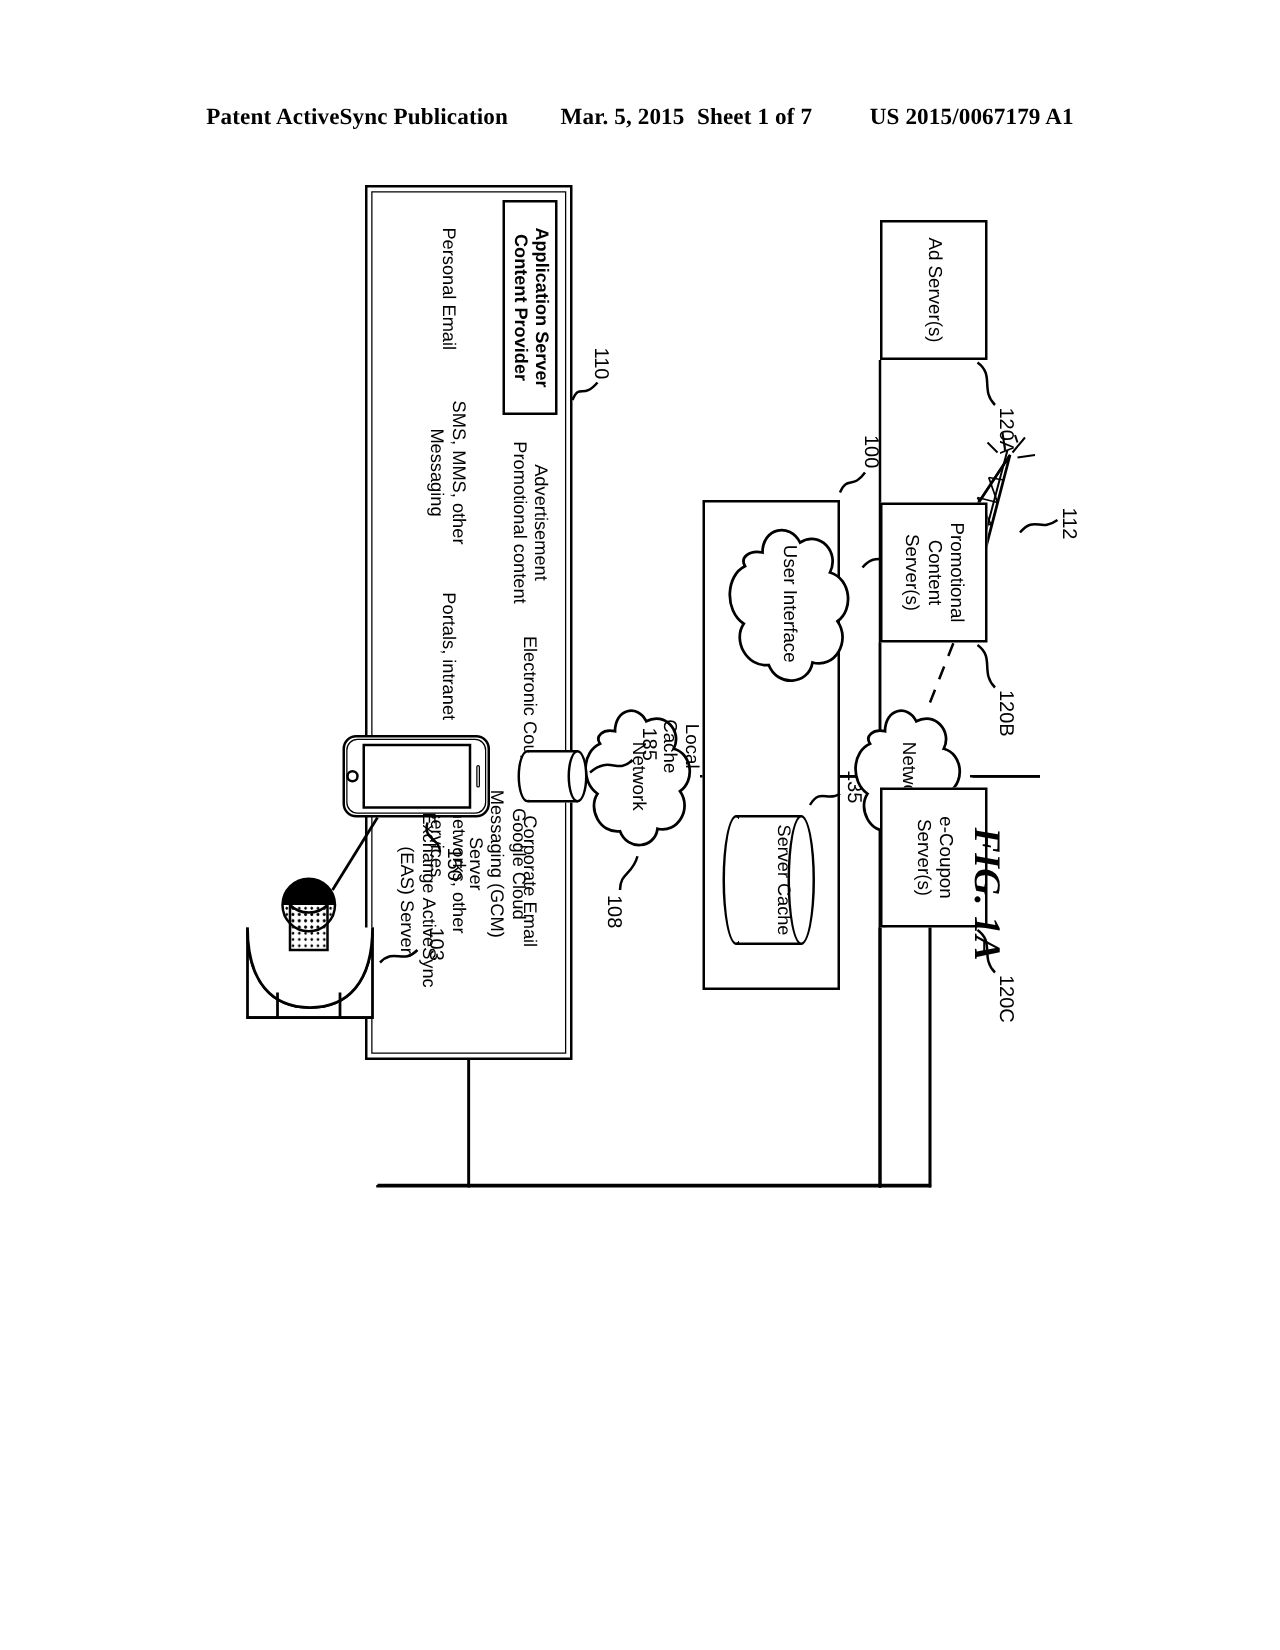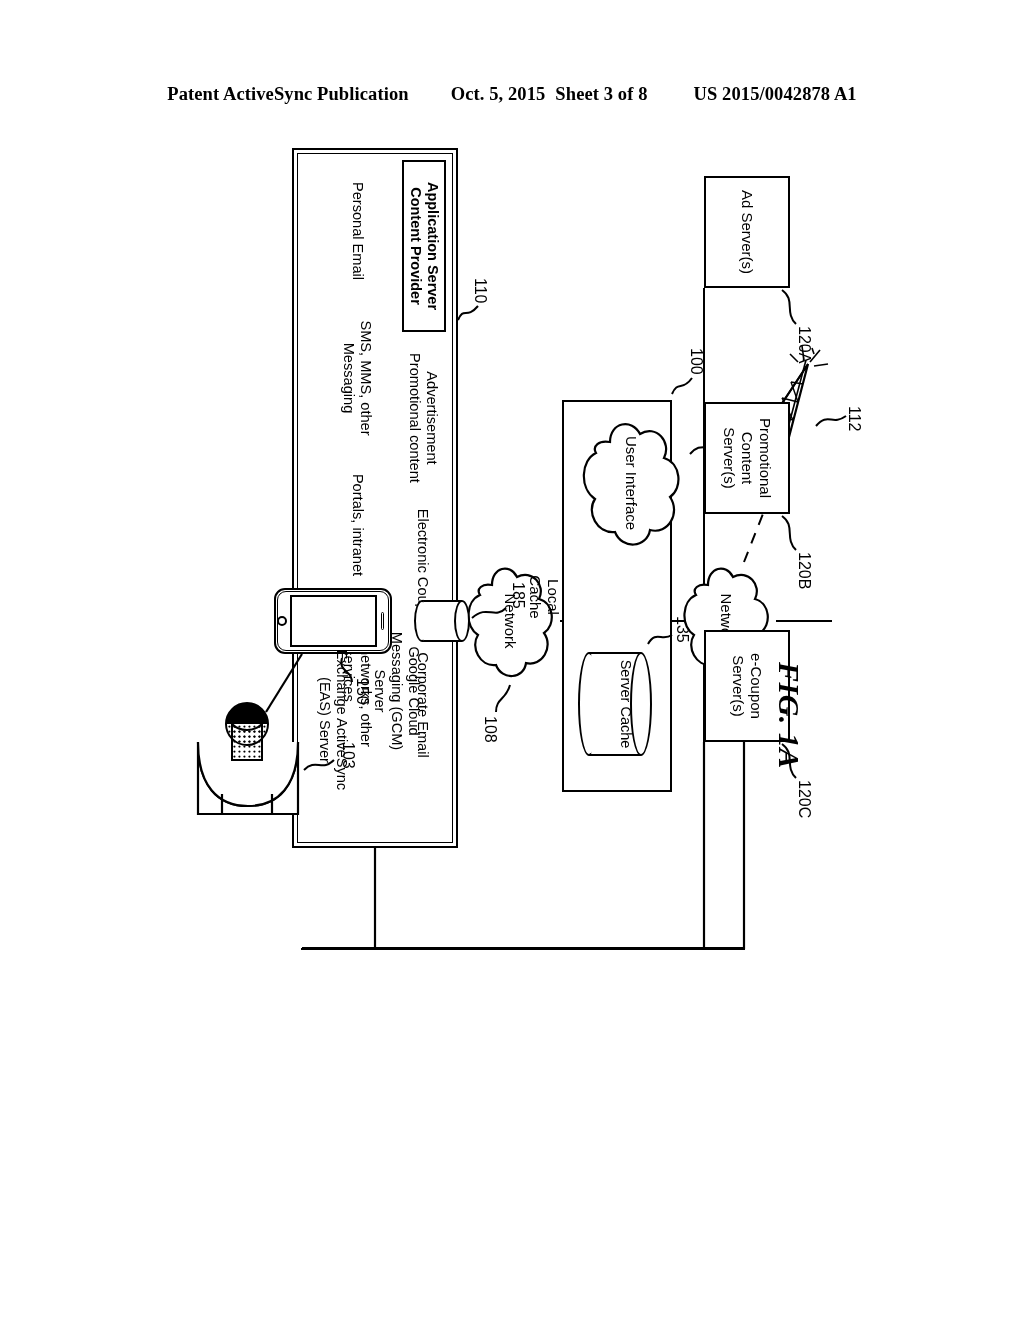--- a/index.html
+++ b/index.html
@@ -187,25 +187,25 @@
 
   
   #user-icon{position:absolute;left:560px;top:556px;width:130px;height:116px;}
 </style>
 </head>
 <body>
 
 <div id="page-header">
   <span class="seg">Patent ActiveSync Publication</span>
   <span class="gap-a"></span>
-  <span class="seg">Oct. 5, 2015</span>
+  <span class="seg">Mar. 5, 2015</span>
   <span class="gap-b"></span>
-  <span class="seg">Sheet 3 of 8</span>
+  <span class="seg">Sheet 1 of 7</span>
   <span class="gap-c"></span>
-  <span class="seg">US 2015/0042878 A1</span>
+  <span class="seg">US 2015/0067179 A1</span>
 </div>
 
 <div id="rot-wrap">
 <div id="stage">
 
   <svg class="overlay" viewBox="0 0 1150 700">
 
     <line x1="491" y1="404" x2="491" y2="370" stroke="#000" stroke-width="2.2"></line>
     <line x1="491" y1="300" x2="491" y2="262" stroke="#000" stroke-width="2.2"></line>
     <line x1="491" y1="190" x2="491" y2="152" stroke="#000" stroke-width="2.2"></line>

